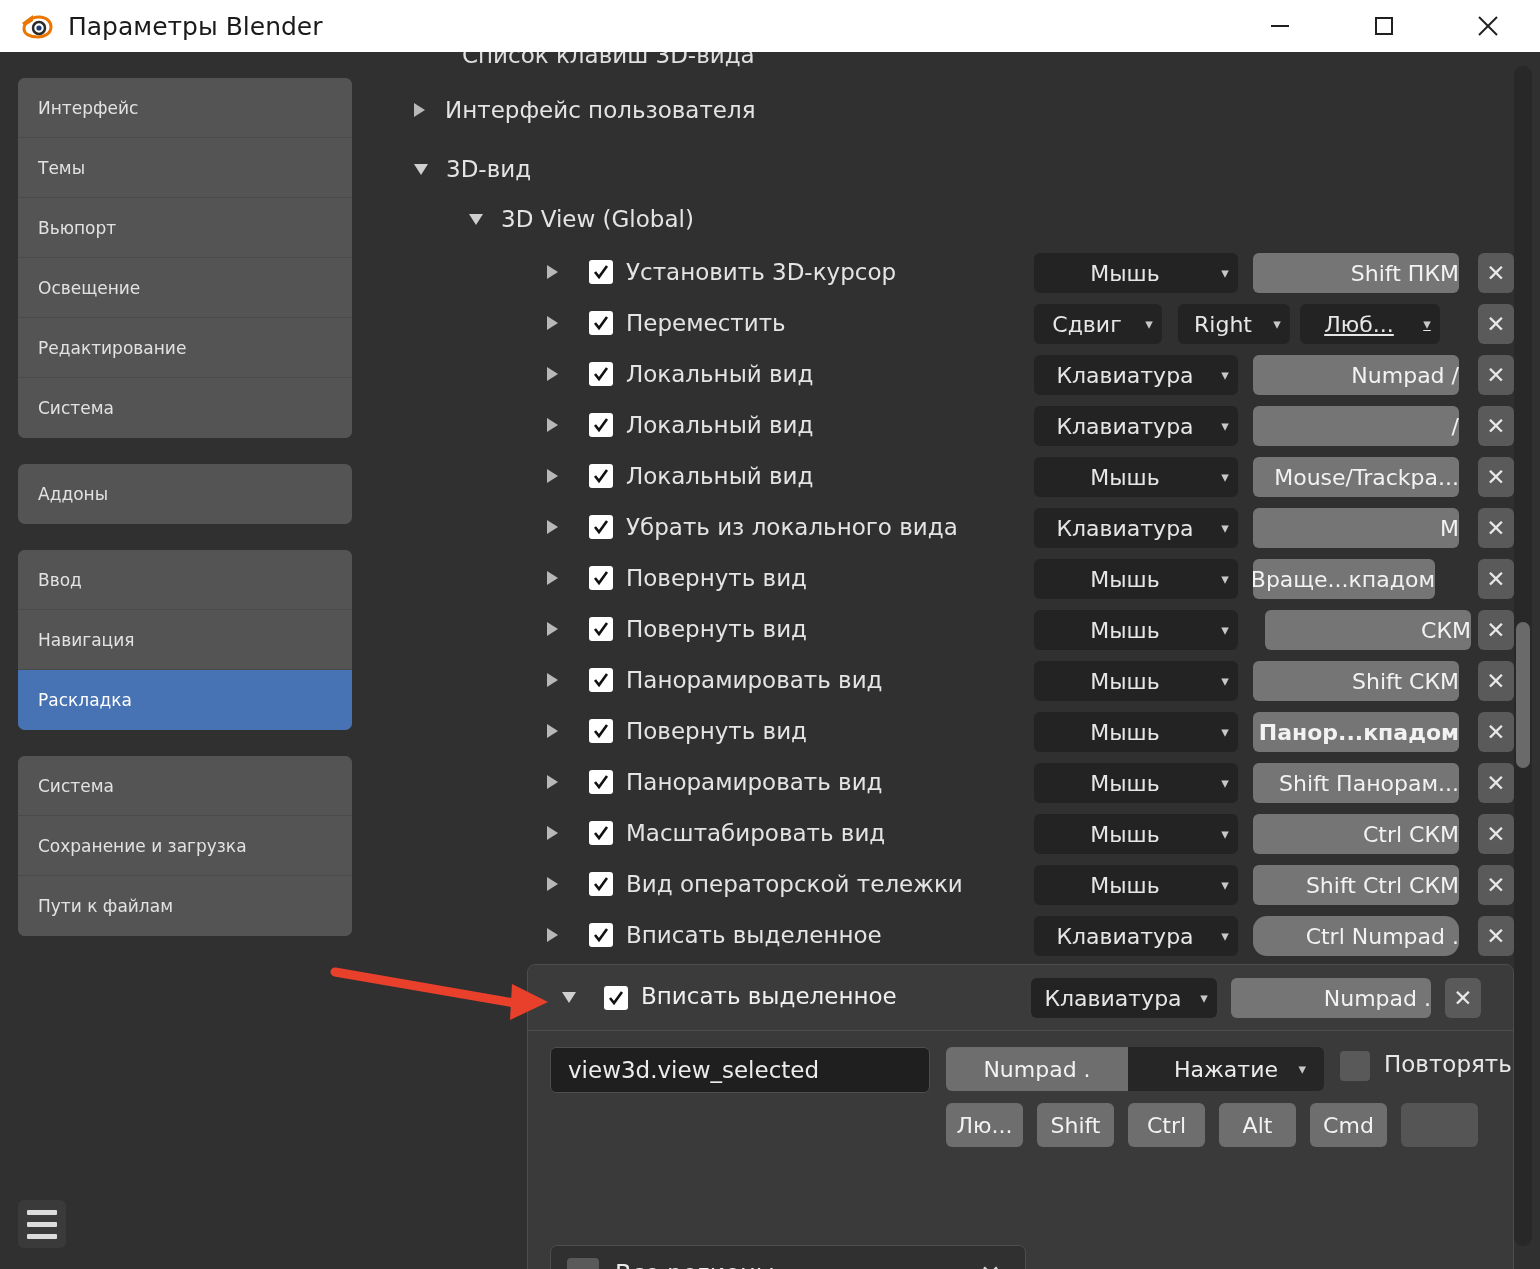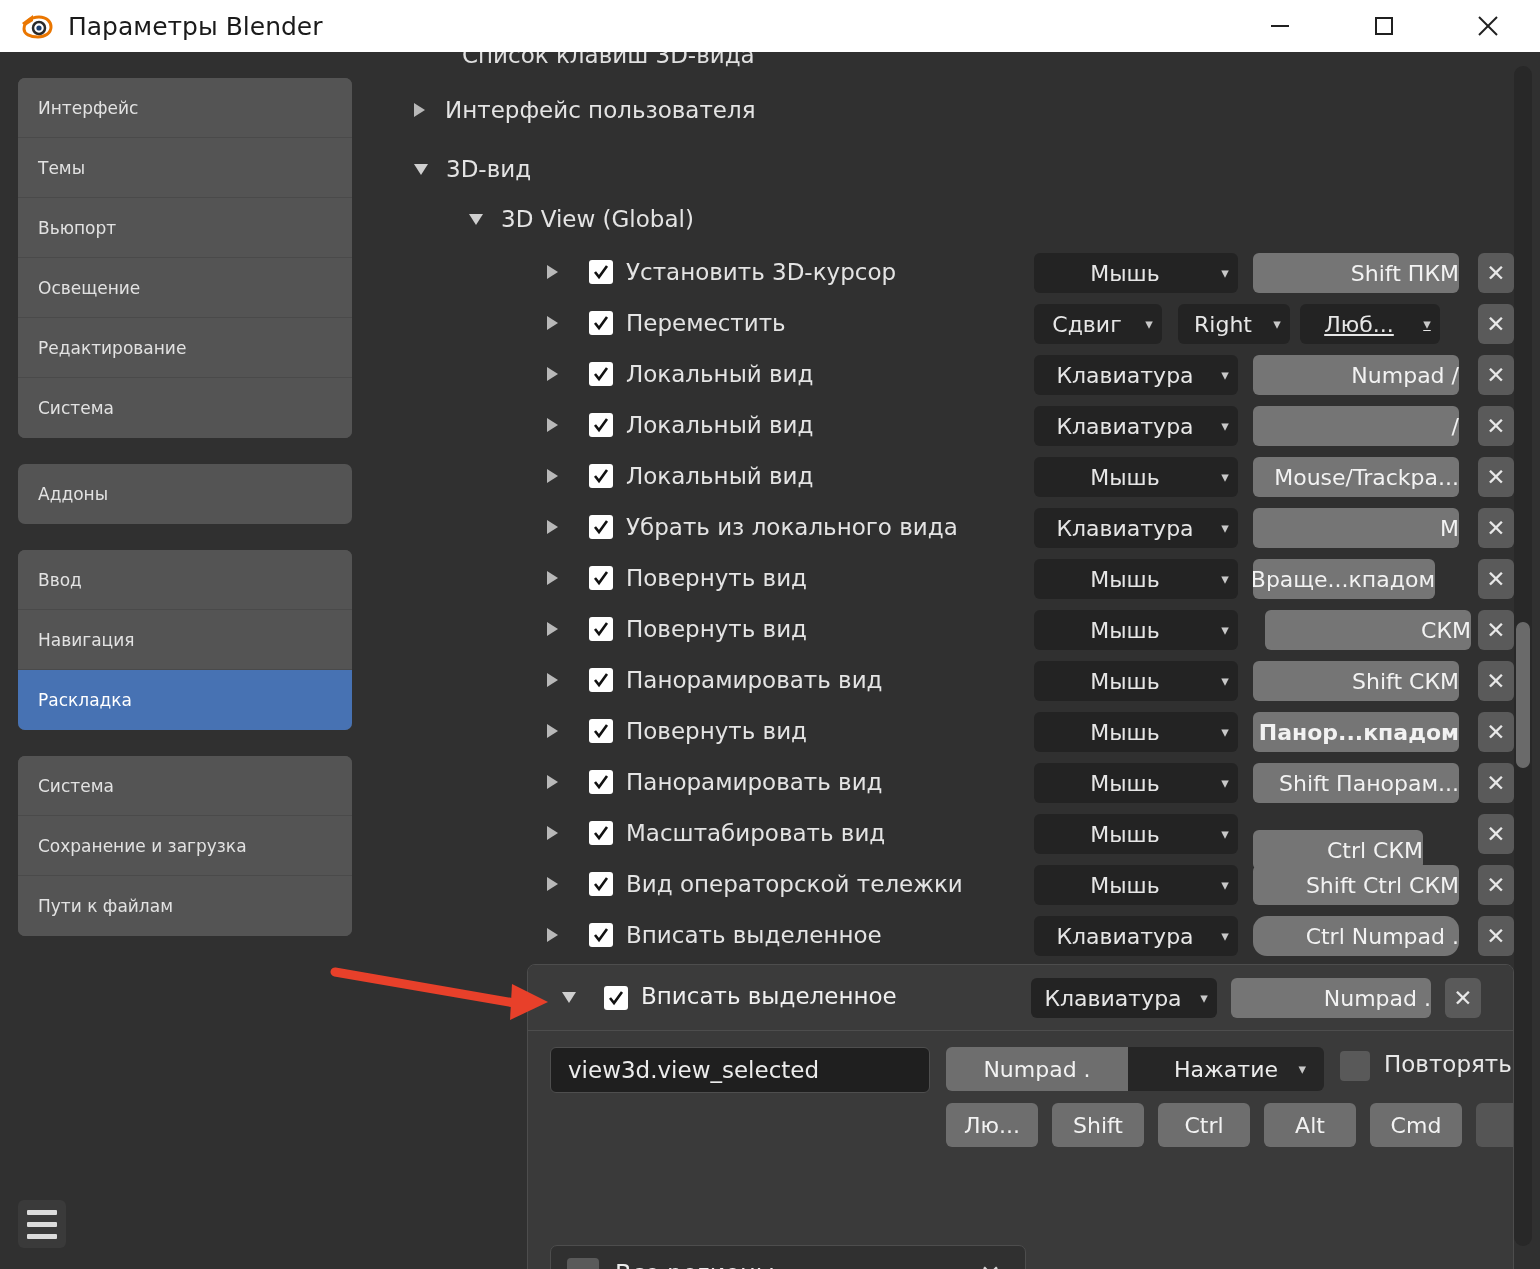--- a/index.html
+++ b/index.html
@@ -168,21 +168,21 @@
   .repeat-box {
     position: absolute; left: 812px; top: 20px;
     width: 30px; height: 30px; background: #595959; border-radius: 4px;
   }
   .repeat-lbl {
     position: absolute; left: 856px; top: 20px;
     font-size: 23px; color: #e8e8e8;
   }
   .mod-row { position: absolute; left: 418px; top: 72px; display: flex; gap: 14px; }
   .mod-btn {
-    width: 92px; height: 44px; background: #6e6e6e; border-radius: 6px;
+    width: 77px; height: 44px; background: #6e6e6e; border-radius: 6px;
     display: flex; align-items: center; justify-content: center;
     font-size: 22px; color: #f2f2f2;
   }
   .mod-btn.blank { background: #555555; }
 
   .regions-box {
     position: absolute; left: 22px; top: 14px; width: 476px; height: 58px;
     background: #303030; border: 1px solid #4d4d4d; border-radius: 7px;
     display: flex; align-items: center;
   }
@@ -510,21 +510,21 @@
           <span class="km-check" style="top: 13px;">
             <svg width="18" height="18" viewBox="0 0 18 18">
               <polyline points="3,9 7,14 15,3" fill="none" stroke="#111" stroke-width="2.6"></polyline>
             </svg>
           </span>
           <span class="km-label" style="top: 12px;">Масштабировать вид</span>
           <span class="dd" style="left: 650px; width: 204px; top: 6px;">
             <span class="dd-text">Мышь</span>
             <span class="chev">▾</span>
           </span>
-          <span class="key-btn" style="left: 869px; width: 170px; top: 22px;">
+          <span class="key-btn" style="left: 869px; width: 206px; top: 6px;">
             <span>Ctrl СКМ</span>
           </span>
           <span class="x-btn" style="top: 6px;">✕</span>
         </div>
         <div class="km-row" style="top: 807px;">
           <span class="tri right km-tri" style="top:18px"></span>
           <span class="km-check" style="top: 13px;">
             <svg width="18" height="18" viewBox="0 0 18 18">
               <polyline points="3,9 7,14 15,3" fill="none" stroke="#111" stroke-width="2.6"></polyline>
             </svg>

